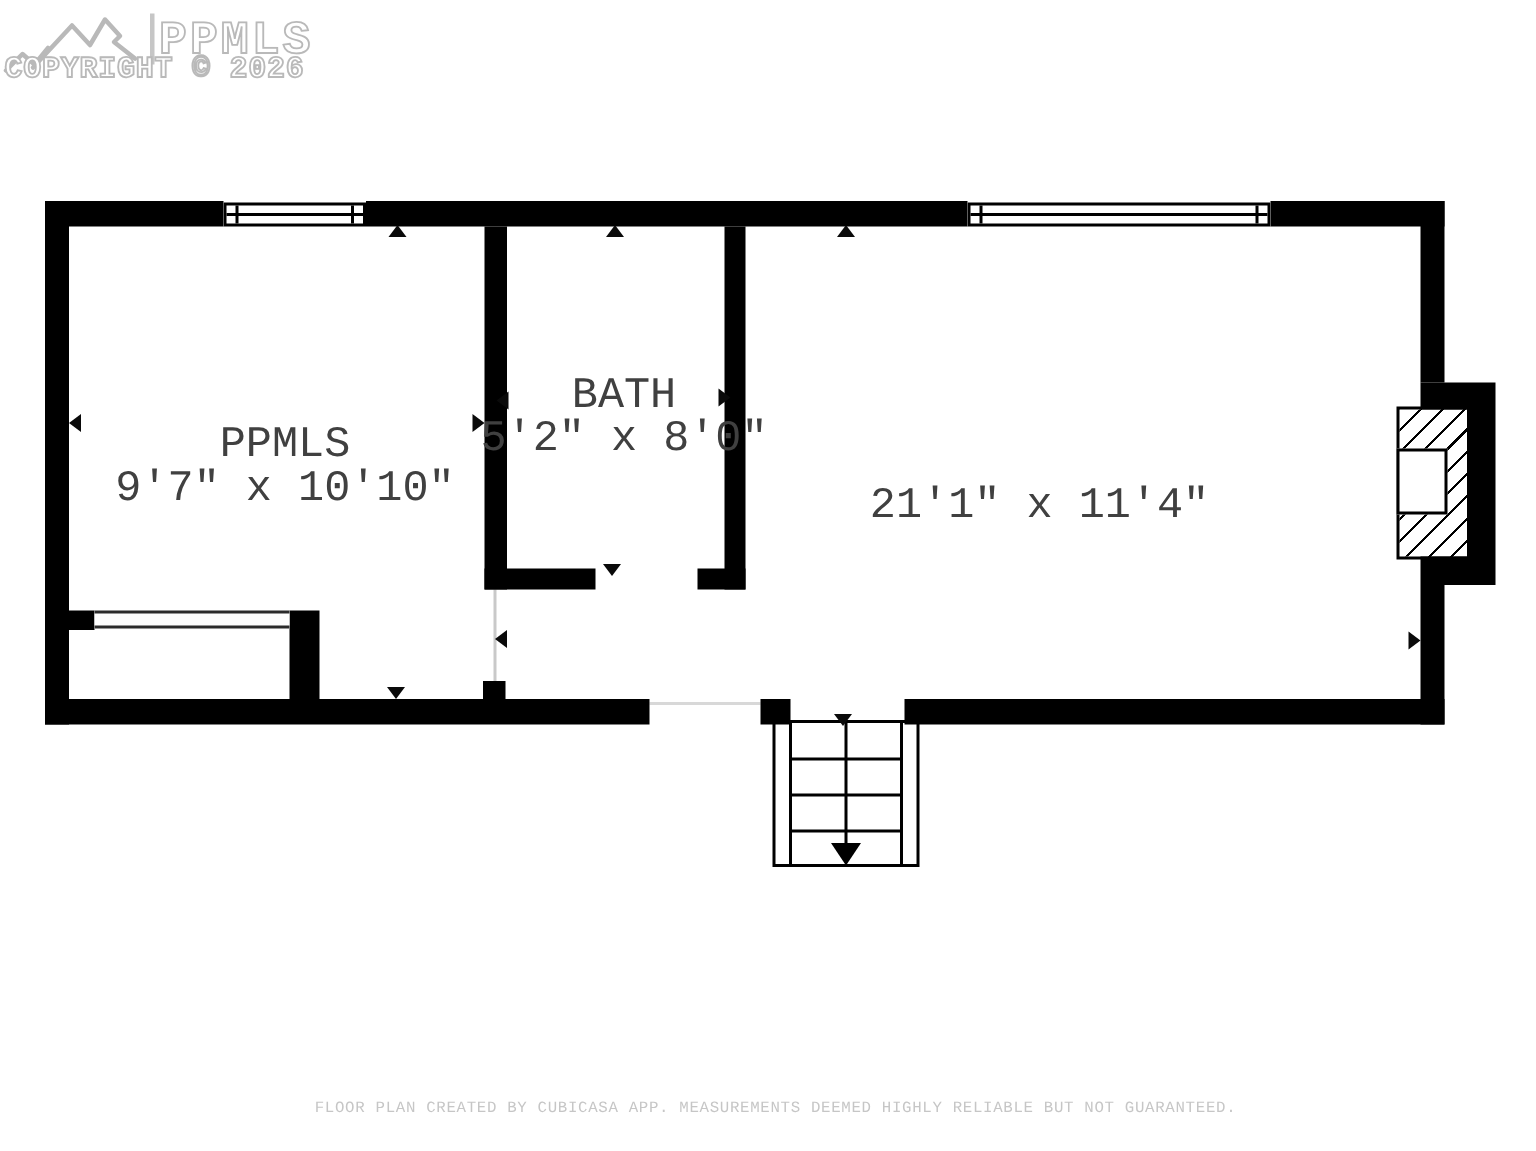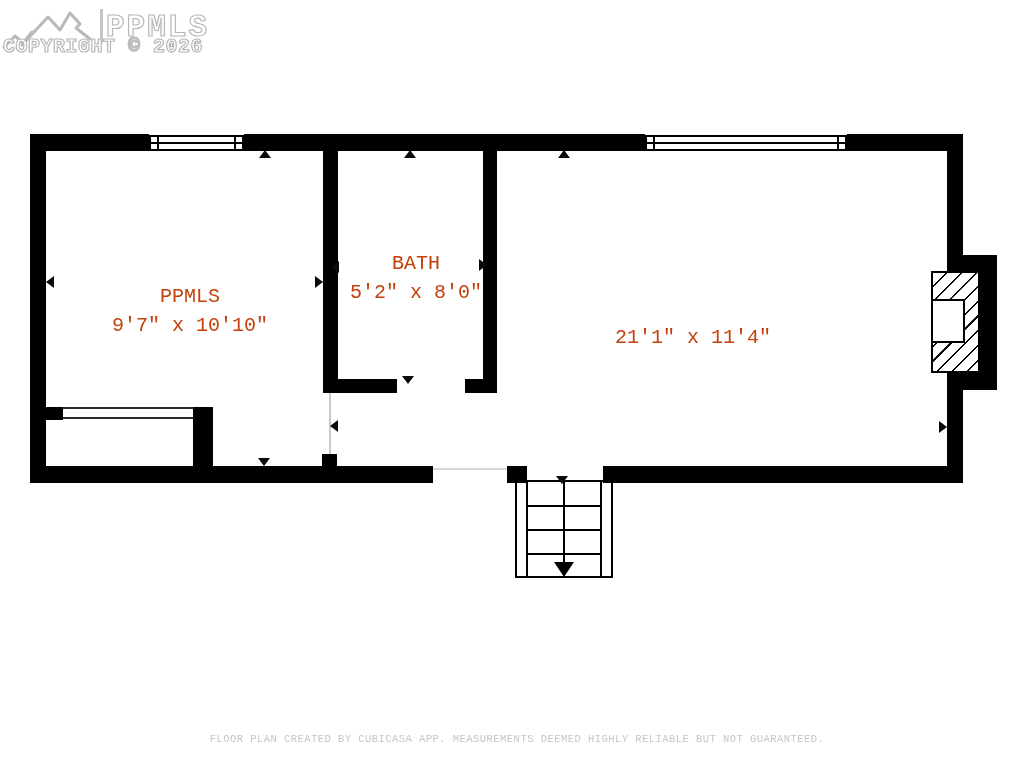--- a/index.html
+++ b/index.html
@@ -43,21 +43,21 @@
     border-left:10px solid transparent;border-right:10px solid transparent;border-top:15px solid #000;}
   
   .tri{position:absolute;width:0;height:0;}
   .tri.up{border-left:6px solid transparent;border-right:6px solid transparent;border-bottom:8px solid #0a0a0a;}
   .tri.down{border-left:6px solid transparent;border-right:6px solid transparent;border-top:8px solid #0a0a0a;}
   .tri.left{border-top:6px solid transparent;border-bottom:6px solid transparent;border-right:8px solid #0a0a0a;}
   .tri.right{border-top:6px solid transparent;border-bottom:6px solid transparent;border-left:8px solid #0a0a0a;}
   
   .room-label{
     position:absolute;transform:translate(-50%,-50%);
-    text-align:center;color:#c2410c;font-size:20px;line-height:29px;white-space:nowrap;
+    text-align:center;color:#404040;font-size:29px;line-height:29px;white-space:nowrap;
   }
   
   #footer{
     position:absolute;left:0;right:0;top:733px;text-align:center;
     color:#c6c6c6;font-size:10.5px;letter-spacing:0.45px;white-space:nowrap;
   }
 </style>
 </head>
 <body>
 

